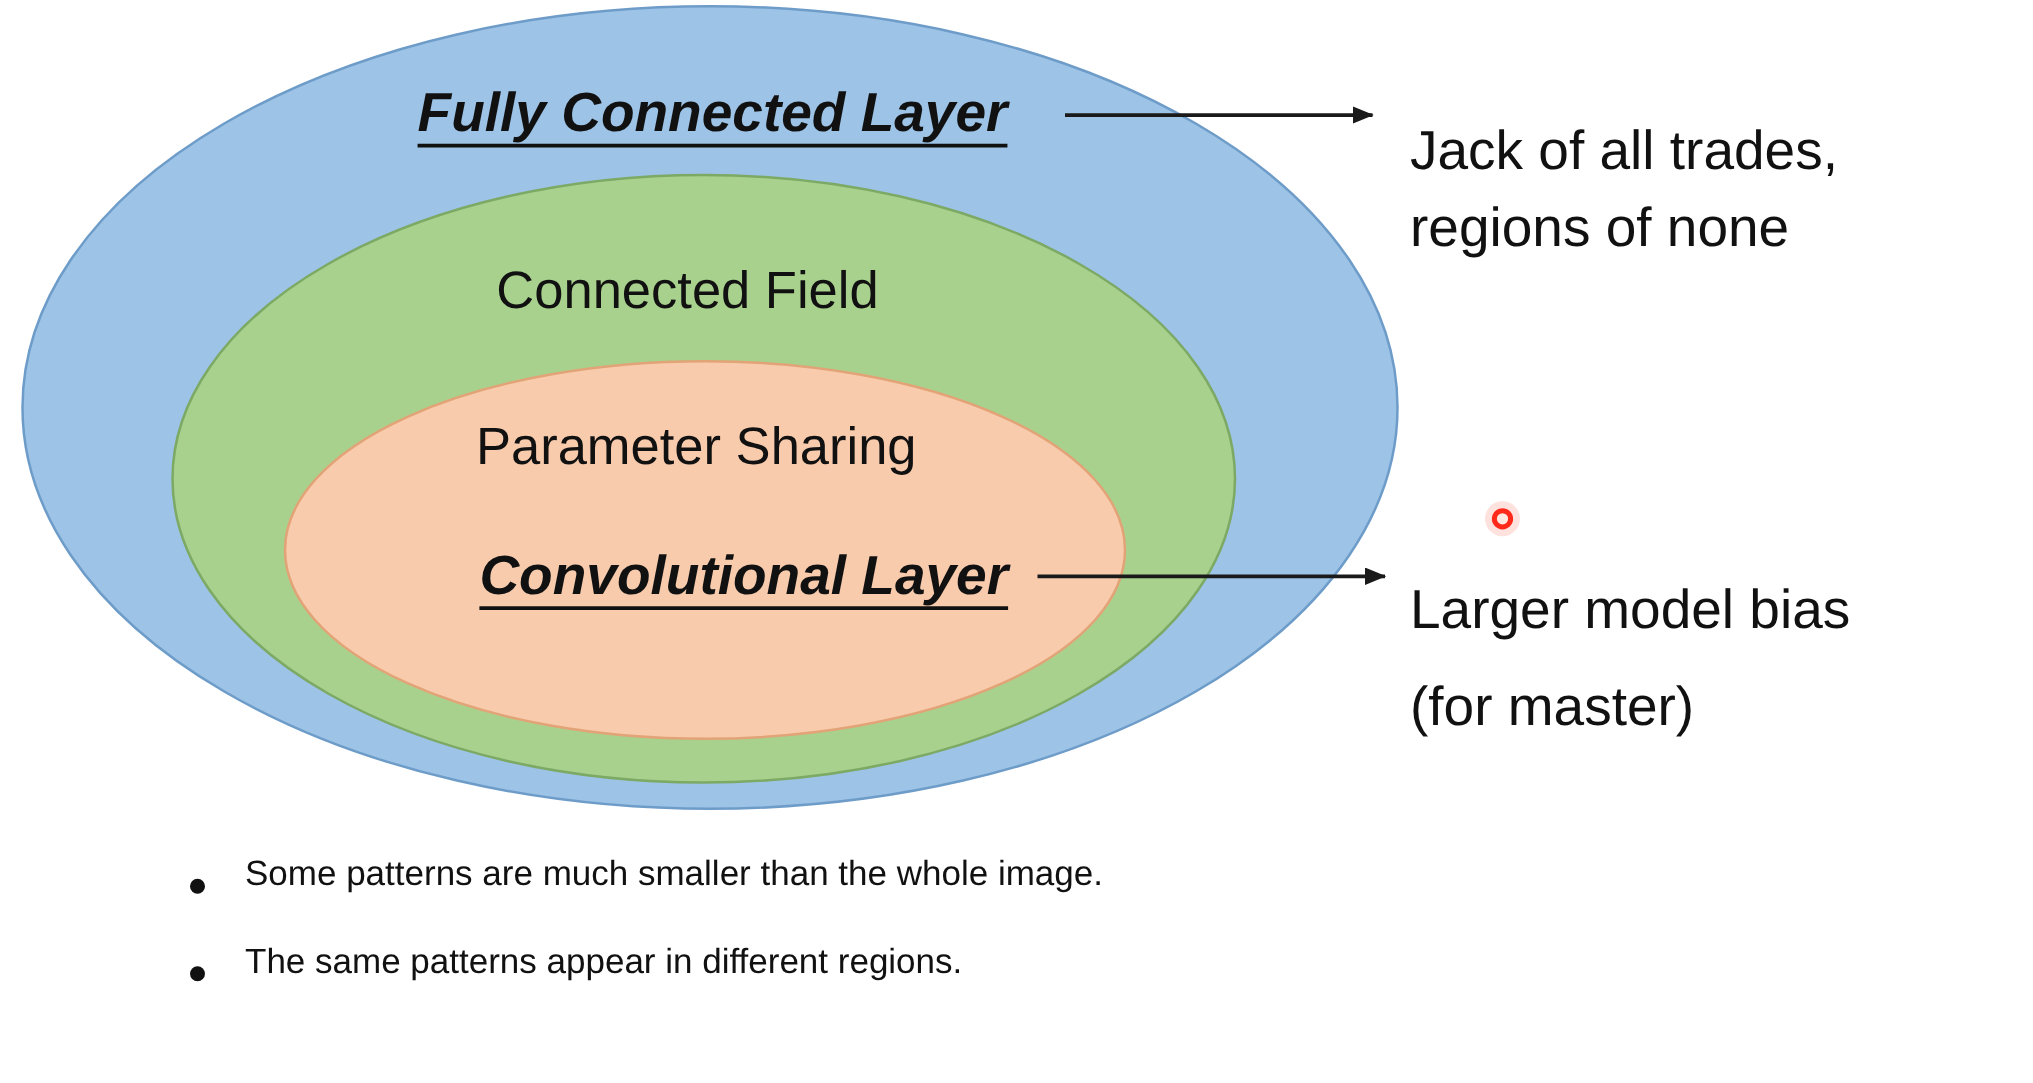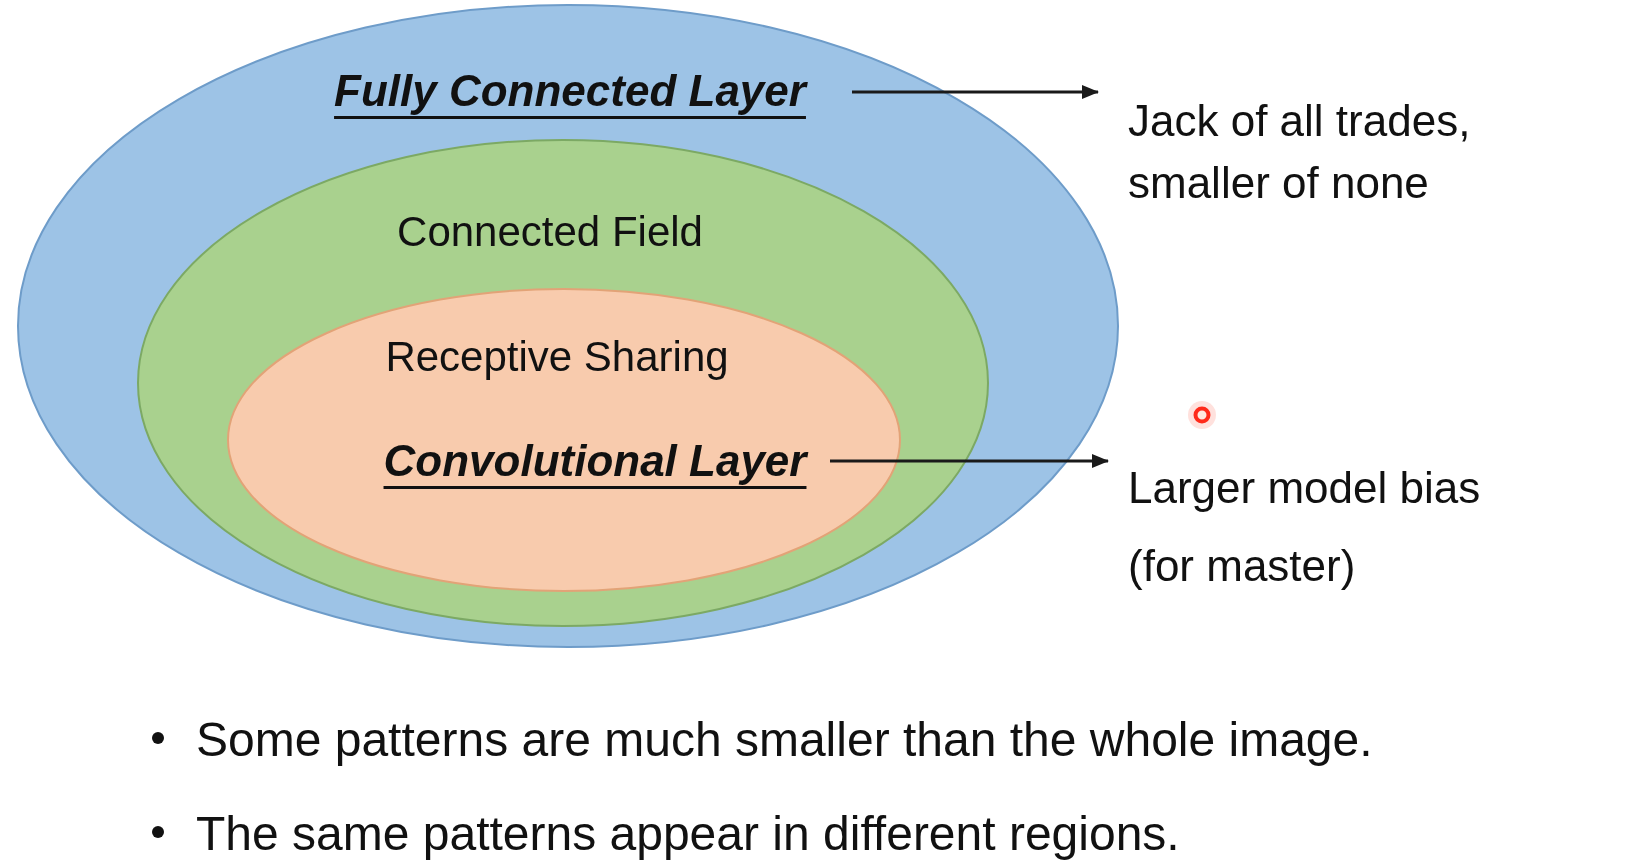--- a/index.html
+++ b/index.html
@@ -44,26 +44,25 @@
   .bullets {
     position: absolute;
     left: 150px;
     top: 682px;
     margin: 0;
     padding: 0;
     list-style: none;
   }
   .bullets li {
     position: relative;
-    font-size: 48px;
+    font-size: 28px;
     line-height: 1.2;
     padding-left: 46px;
     margin-bottom: 36px;
     white-space: nowrap;
-    margin-top: 29px;
   }
   .bullets li::before {
     content: "";
     position: absolute;
     left: 2px;
     top: 21px;
     width: 12px;
     height: 12px;
     border-radius: 50%;
     background: #111111;
@@ -95,27 +94,27 @@
       <circle cx="1202" cy="415" r="14" opacity="0.18" fill="#FF5A40"></circle>
       <circle cx="1202" cy="415" r="6" fill="#FFE9E0"></circle>
       <circle cx="1202" cy="415" r="6.5" fill="none" stroke-width="4" stroke="#FF2A1A"></circle>
     </g>
   </svg>
 
   <div class="label title-label" style="left:570px; top:91px;">Fully Connected Layer</div>
 
   <div class="label" style="left:550px; top:232px;">Connected Field</div>
 
-  <div class="label" style="left:557px; top:357px;">Receptive Sharing</div>
+  <div class="label" style="left:557px; top:357px;">Parameter Sharing</div>
 
   <div class="label title-label" style="left:595px; top:461px;">Convolutional Layer</div>
 
   <div class="annotation" style="left:1128px; top:63px;">
     <div class="line1">Jack of all trades,</div>
-    <div class="line2">smaller of none</div>
+    <div class="line2">regions of none</div>
   </div>
 
   <div class="annotation conv-annotation" style="left:1128px; top:430px;">
     <div class="line1">Larger model bias</div>
     <div class="line2">(for master)</div>
   </div>
 
   <ul class="bullets">
     <li>Some patterns are much smaller than the whole image.</li>
     <li>The same patterns appear in different regions.</li>

